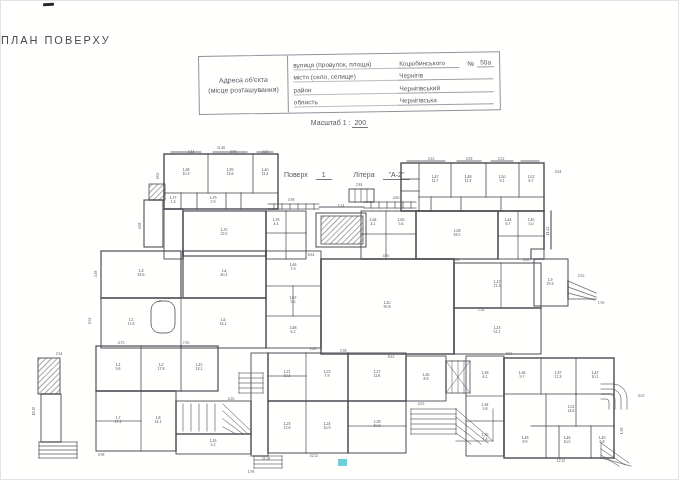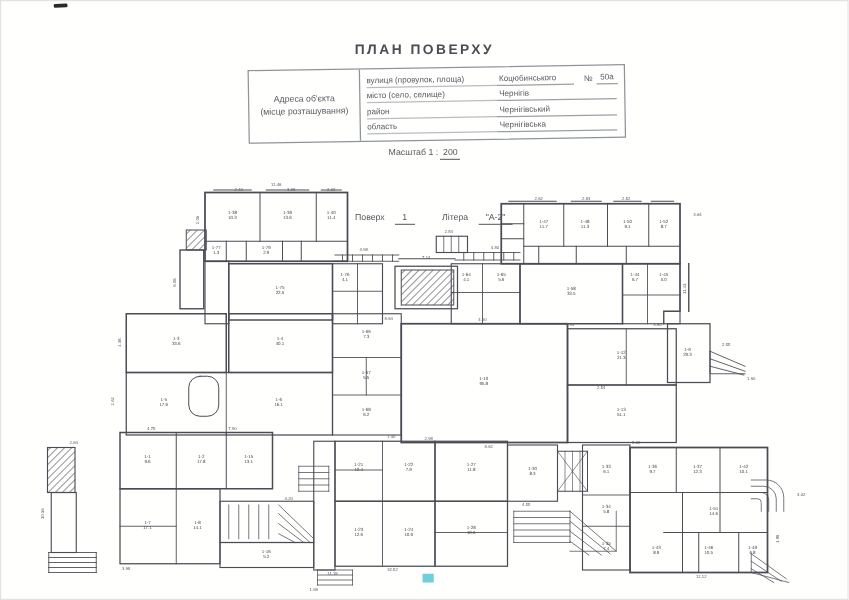--- a/index.html
+++ b/index.html
@@ -3,22 +3,22 @@
 <meta charset="utf-8">
 <style>
   html,body{margin:0;padding:0;background:#fff;}
   #page{
     position:relative;width:679px;height:480px;background:#fffffe;
     font-family:"Liberation Sans", sans-serif;color:#50505a;overflow:hidden;
     border:1px solid #e3e3e3;box-sizing:border-box;
   }
   .artifact-dash{position:absolute;left:42px;top:2px;width:11px;height:3px;background:#2a2a2a;border-radius:1px;transform:rotate(-2deg);}
   .title{
-    position:absolute;left:0;top:33px;width:100%;text-align:center;
-    font-size:11px;letter-spacing:2px;color:#4b4b53;font-weight:700;
+    position:absolute;left:0;top:33px;width:100%;
+    font-size:11px;letter-spacing:2px;color:#4b4b53;font-weight:400;
   }
   .addr-table{
     position:absolute;left:197px;top:55px;width:300px;height:57px;
     border:1px solid #8f949b;transform:rotate(-0.9deg);transform-origin:left top;
     display:flex;font-size:6.5px;color:#5a5a62;background:transparent;
   }
   .addr-left{
     width:88px;border-right:1px solid #8f949b;display:flex;flex-direction:column;
     align-items:center;justify-content:center;text-align:center;font-size:7px;line-height:1.35;
   }

